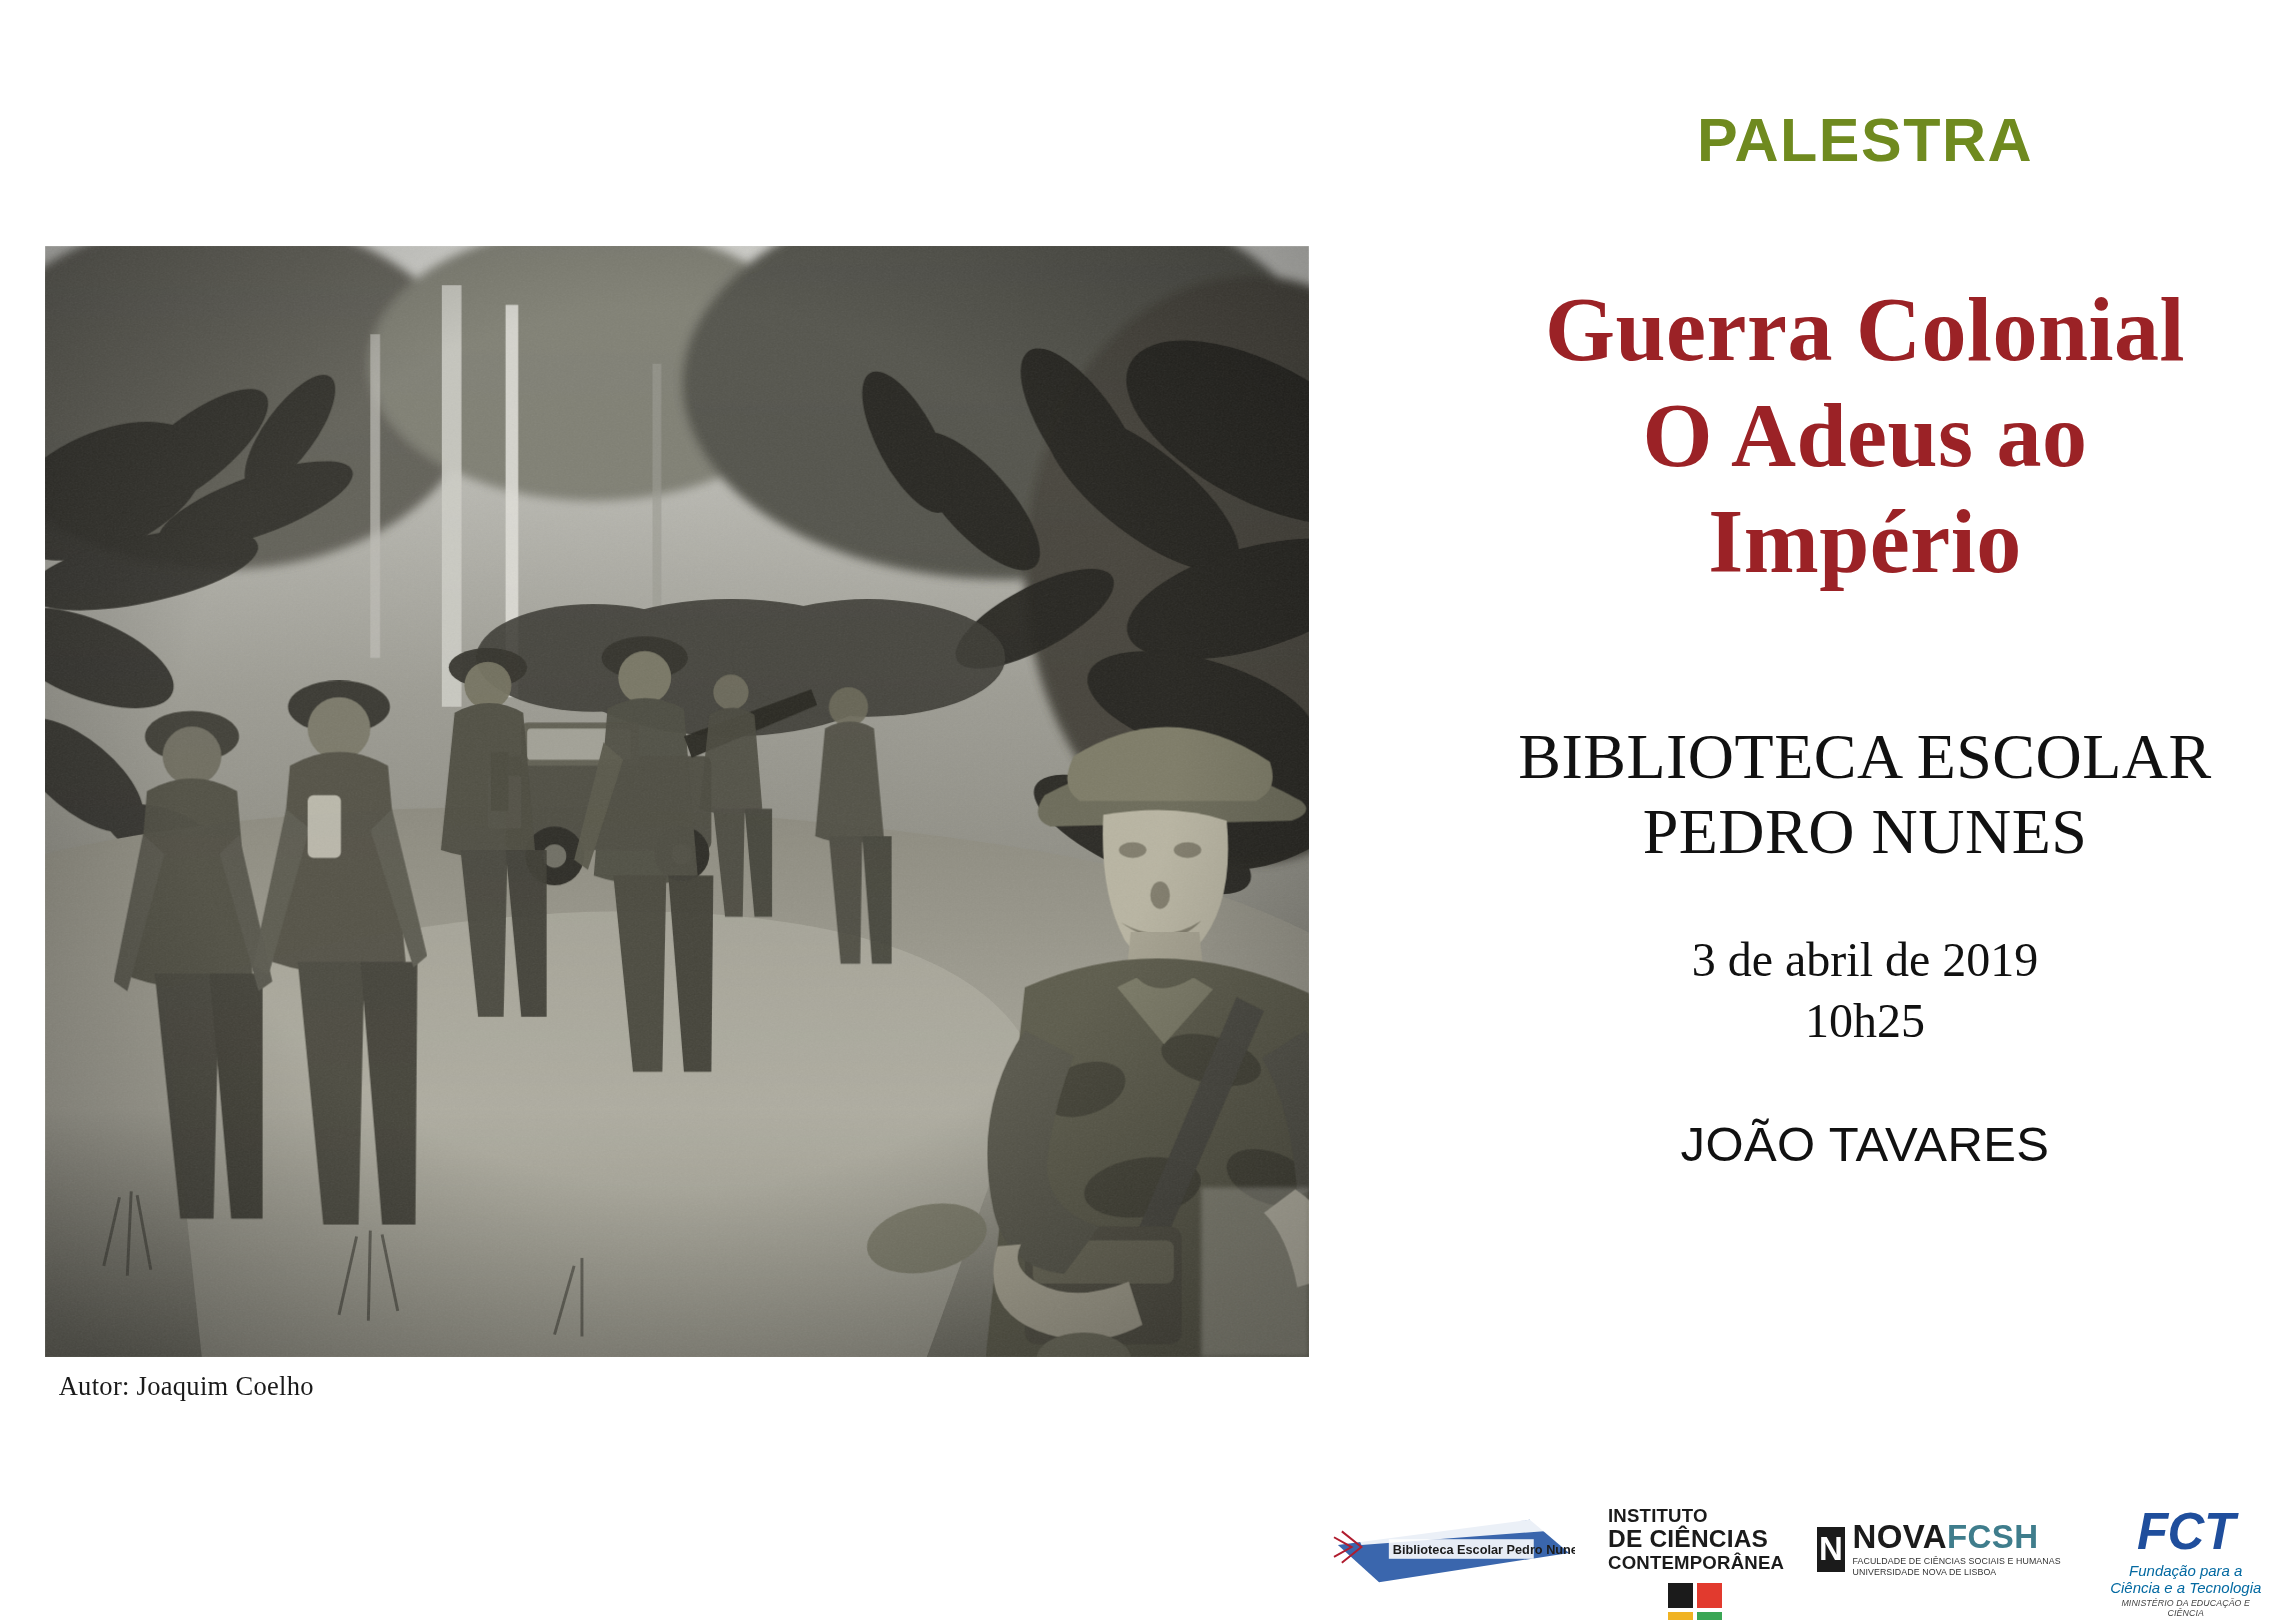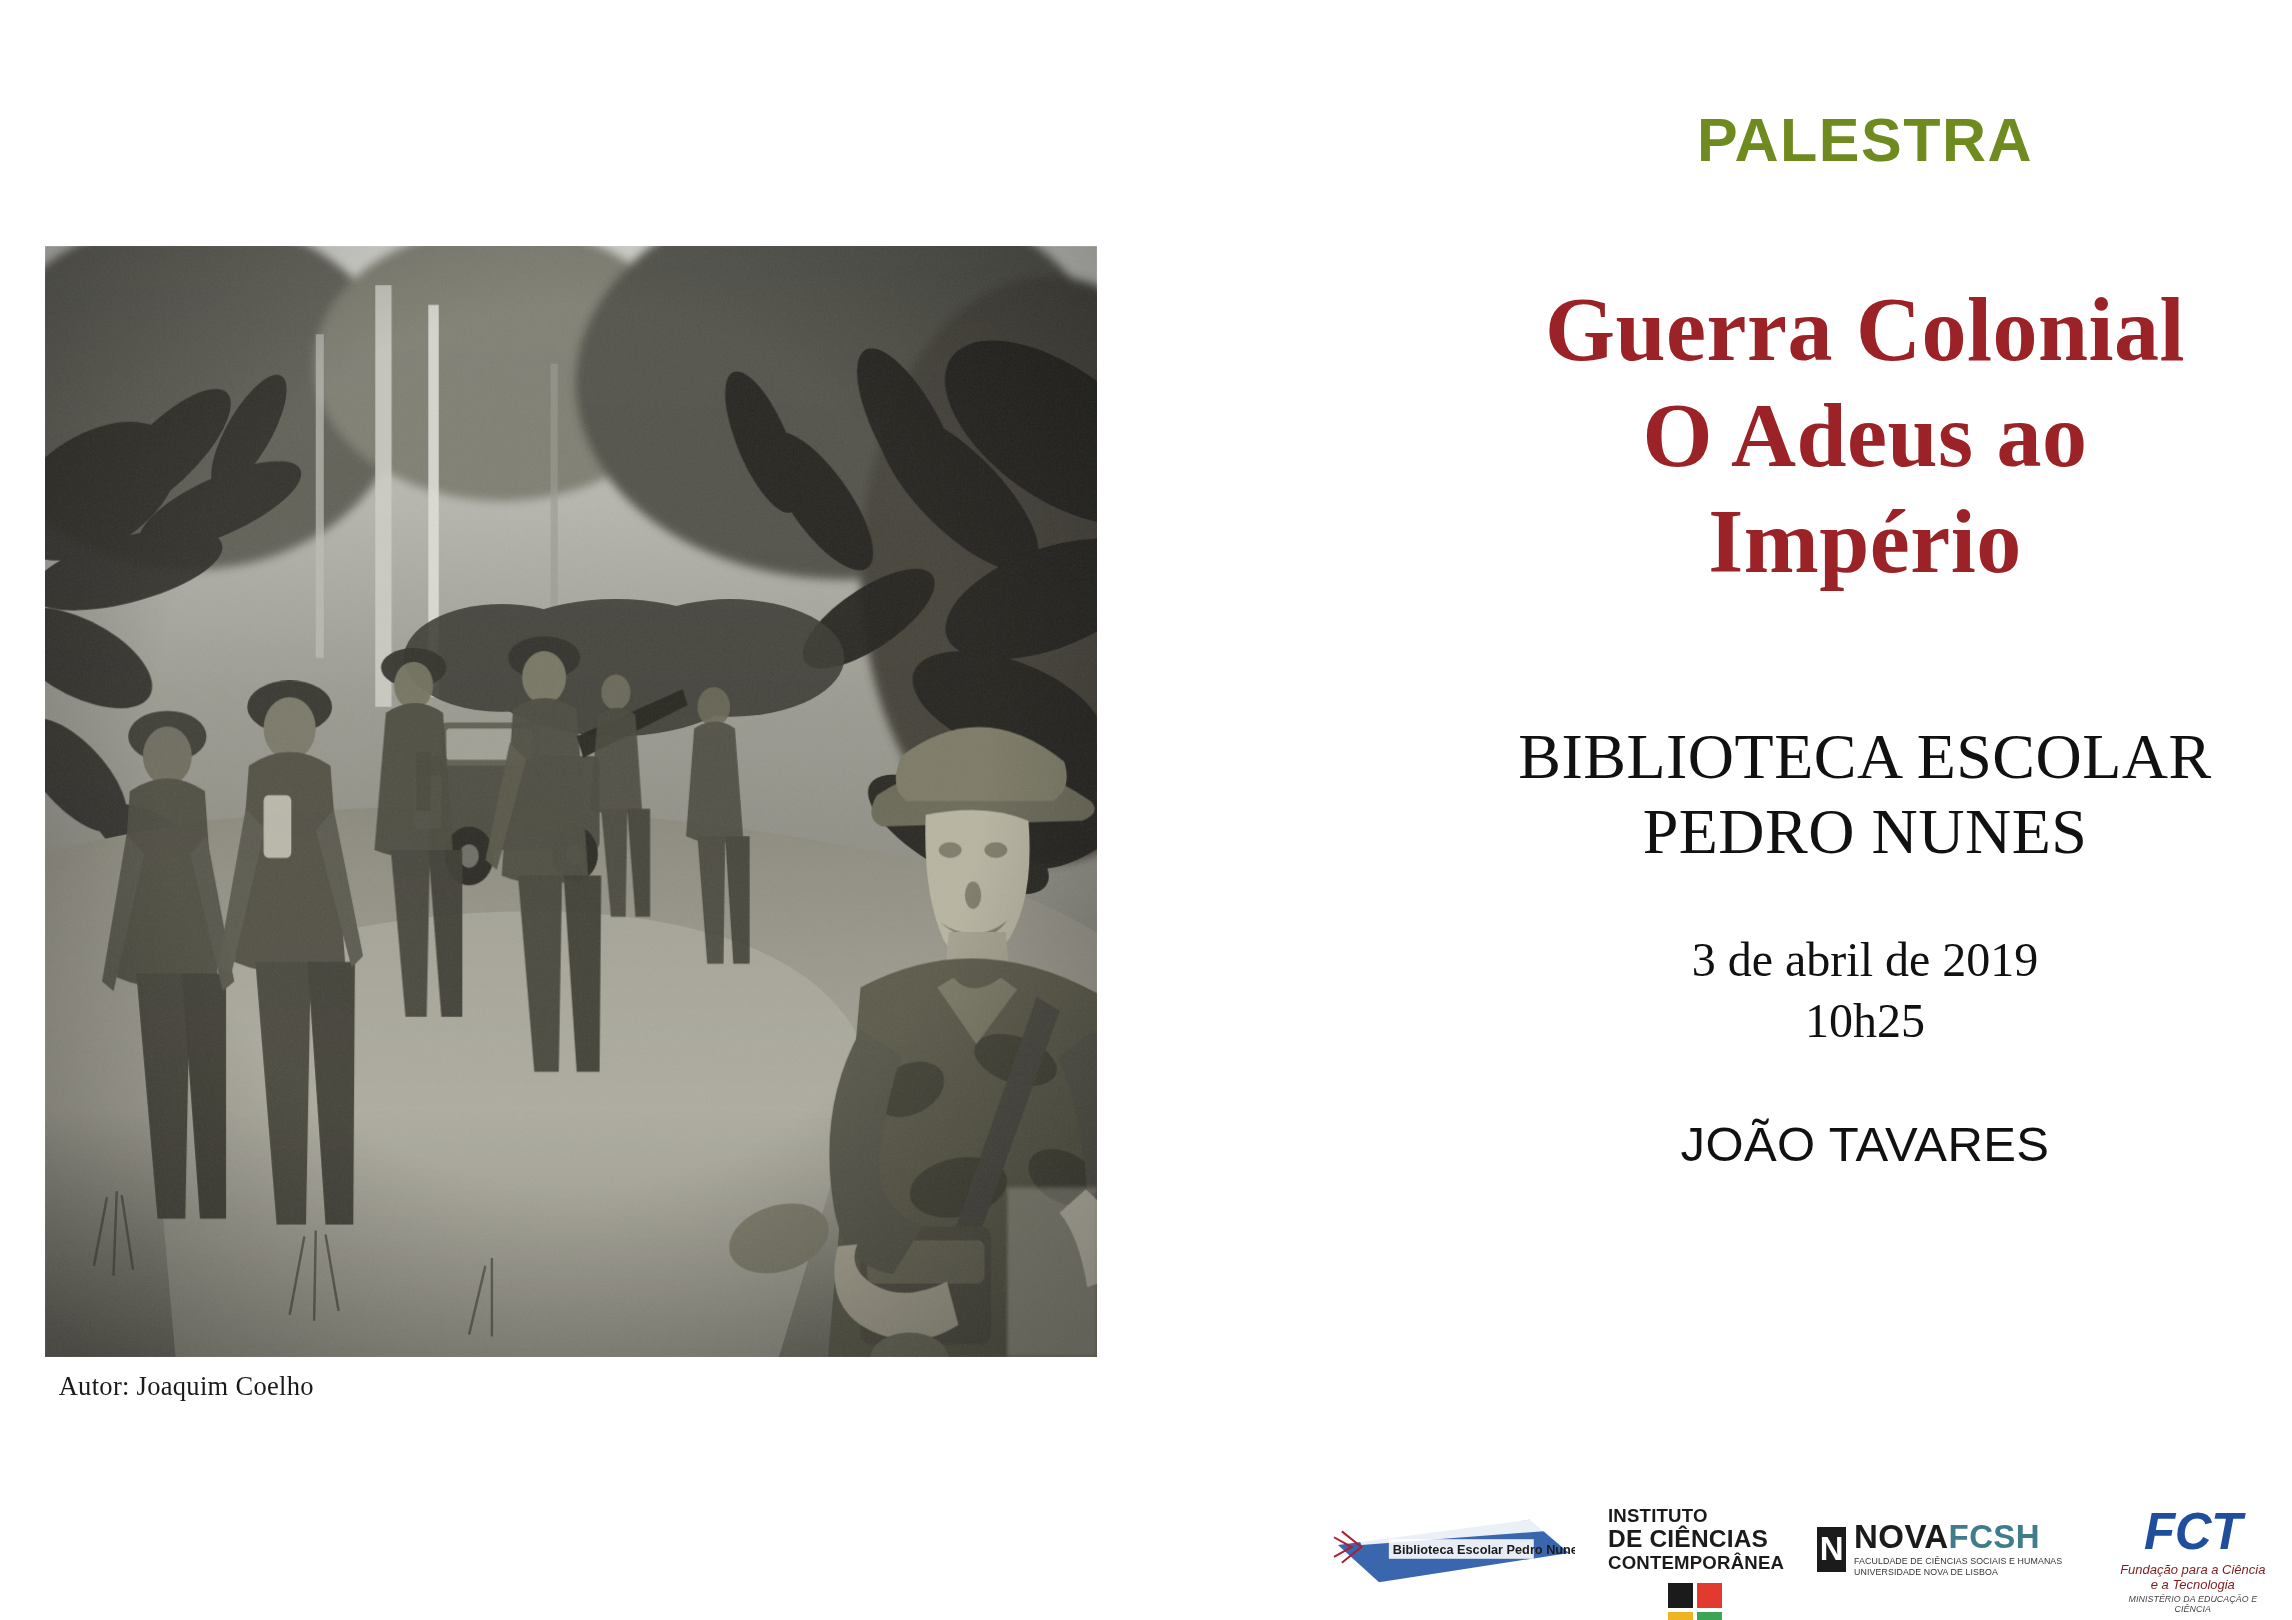--- a/index.html
+++ b/index.html
@@ -20,21 +20,21 @@
     width: 2293px;
     height: 1620px;
     background: #ffffff;
   }
 
   
   .photo-wrap {
     position: absolute;
     left: 45px;
     top: 246px;
-    width: 1052px;
+    width: 1264px;
     height: 1111px;
   }
   .photo {
     position: absolute;
     inset: 0;
     overflow: hidden;
     background: #6e6a60;
   }
   .photo svg { display: block; width: 100%; height: 100%; }
 
@@ -207,22 +207,22 @@
   .fct-word {
     font-family: "Liberation Sans", sans-serif;
     font-weight: bold;
     font-size: 51px;
     color: #1f4e9c;
     line-height: 1;
     letter-spacing: -0.5px;
   }
   .fct-sub1 {
     font-family: "Liberation Sans", sans-serif;
-    font-size: 13px;
-    color: #7f1d1d;
+    font-size: 15px;
+    color: #0369a1;
     margin-top: 4.9px;
   }
   .fct-sub2 {
     font-family: "Liberation Sans", sans-serif;
     font-size: 8.8px;
     color: #444444;
     margin-top: 2px;
     letter-spacing: 0.1px;
   }
 </style>

